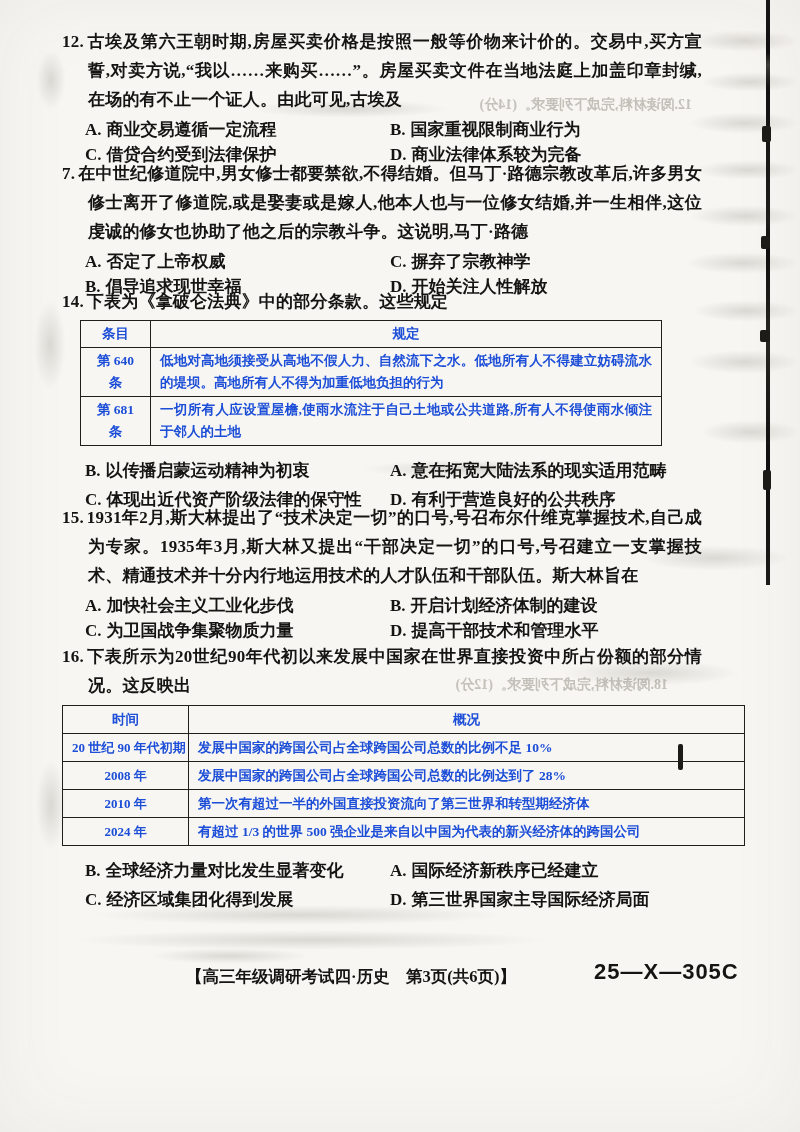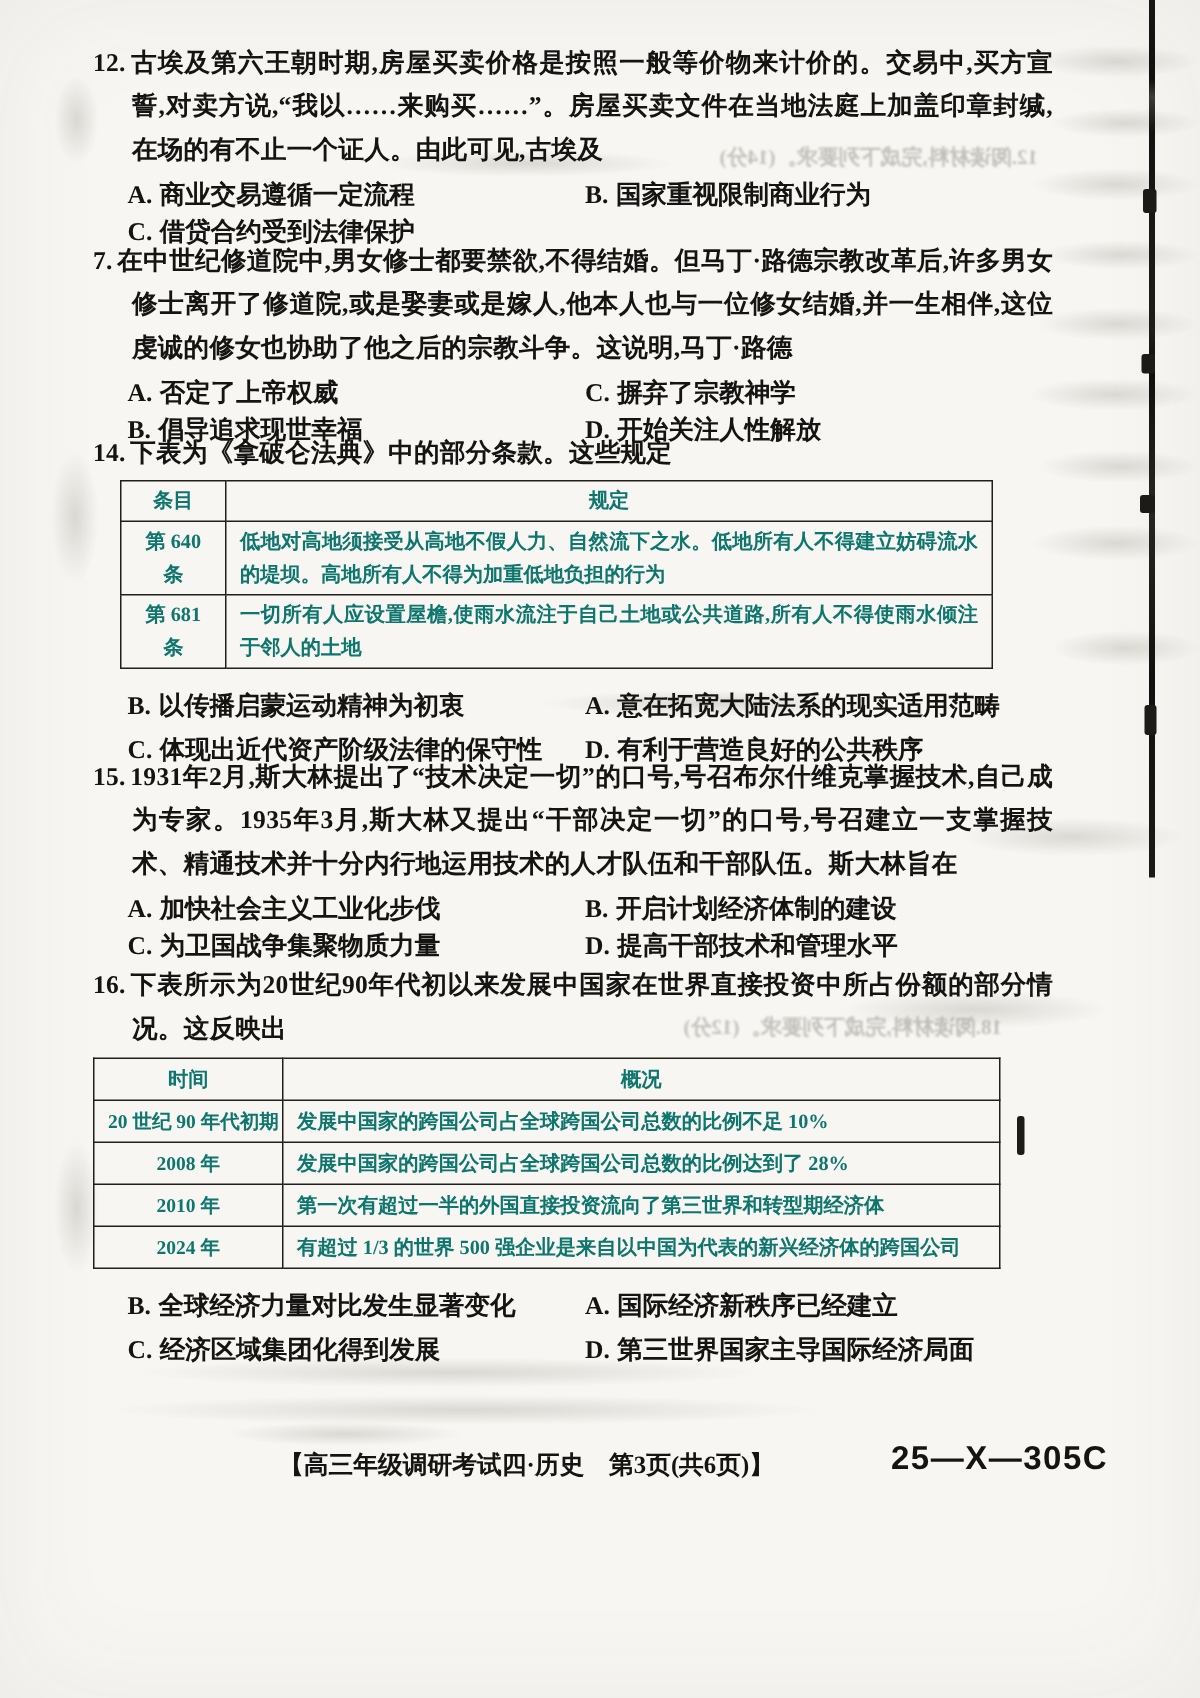--- a/index.html
+++ b/index.html
@@ -22,29 +22,29 @@
   .opts {
     display:grid; grid-template-columns:305px 1fr;
     padding-left:23px; margin-top:3px;
     font-size:17px; line-height:25px; font-weight:700;
   }
   .opts.tall { line-height:29px; }
   .opt .lab { margin-right:5px; }
   
   table.t {
     border-collapse:collapse; font-size:13.5px; font-weight:700;
-    color:#0f766e; table-layout:fixed;
+    color:#1d4ed8; table-layout:fixed;
   }
   .t th,.t td { border:1.5px solid #201f1c; padding:2px 9px; line-height:22px; }
   .t th { text-align:center; font-weight:700; }
   .t td.c1 { text-align:center; }
   .t td.c2 { text-align:justify; }
   #t14 { margin:4px 0 10px 18px; width:582px; }
   #t14 col.c1 { width:70px; }
-  #t16 { margin:5px 0 10px 0; width:605px; }
+  #t16 { margin:5px 0 10px 0; width:683px; }
   #t16 col.c1 { width:126px; }
   #t16 td,#t16 th { line-height:21px; padding:3px 9px; }
   #t16 td.c1 { white-space:nowrap; font-size:13px; }
   
   .footer { position:absolute; top:958px; left:0; width:800px; height:36px; font-weight:700; }
   .footer .f-left  { position:absolute; left:186px; top:8px;  font-size:16.5px; }
   .footer .f-right { position:absolute; left:594px; top:1px; font-size:22px; font-family:"Liberation Sans","DejaVu Sans",sans-serif; letter-spacing:1px; }
   
   .edge-bar {
     position:absolute; left:766px; top:0; width:4px; height:585px;
@@ -94,20 +94,21 @@
   <div class="edge-blob" style="left:760px;top:330px;width:10px;height:12px"></div>
   <div class="edge-blob" style="left:763px;top:470px;width:8px;height:20px"></div>
   <div class="edge-blob" style="left:678px;top:744px;width:5px;height:26px"></div>
 
   <section class="q" style="top:27px">
     <p class="stem"><span class="qno">12.</span><span>古埃及第六王朝时期,房屋买卖价格是按照一般等价物来计价的。交易中,买方宣誓,对卖方说,“我以……来购买……”。房屋买卖文件在当地法庭上加盖印章封缄,在场的有不止一个证人。由此可见,古埃及</span></p>
     <div class="opts">
       <div class="opt"><span class="lab">A.</span><span>商业交易遵循一定流程</span></div>
       <div class="opt"><span class="lab">B.</span><span>国家重视限制商业行为</span></div>
       <div class="opt"><span class="lab">C.</span><span>借贷合约受到法律保护</span></div>
+      <div class="opt"><span class="lab">D.</span><span>商业法律体系较为完备</span></div>
     </div>
   </section>
 
   <section class="q" style="top:159px">
     <p class="stem"><span class="qno">7.</span><span>在中世纪修道院中,男女修士都要禁欲,不得结婚。但马丁·路德宗教改革后,许多男女修士离开了修道院,或是娶妻或是嫁人,他本人也与一位修女结婚,并一生相伴,这位虔诚的修女也协助了他之后的宗教斗争。这说明,马丁·路德</span></p>
     <div class="opts">
       <div class="opt"><span class="lab">A.</span><span>否定了上帝权威</span></div>
       <div class="opt"><span class="lab">C.</span><span>摒弃了宗教神学</span></div>
       <div class="opt"><span class="lab">B.</span><span>倡导追求现世幸福</span></div>
       <div class="opt"><span class="lab">D.</span><span>开始关注人性解放</span></div>

